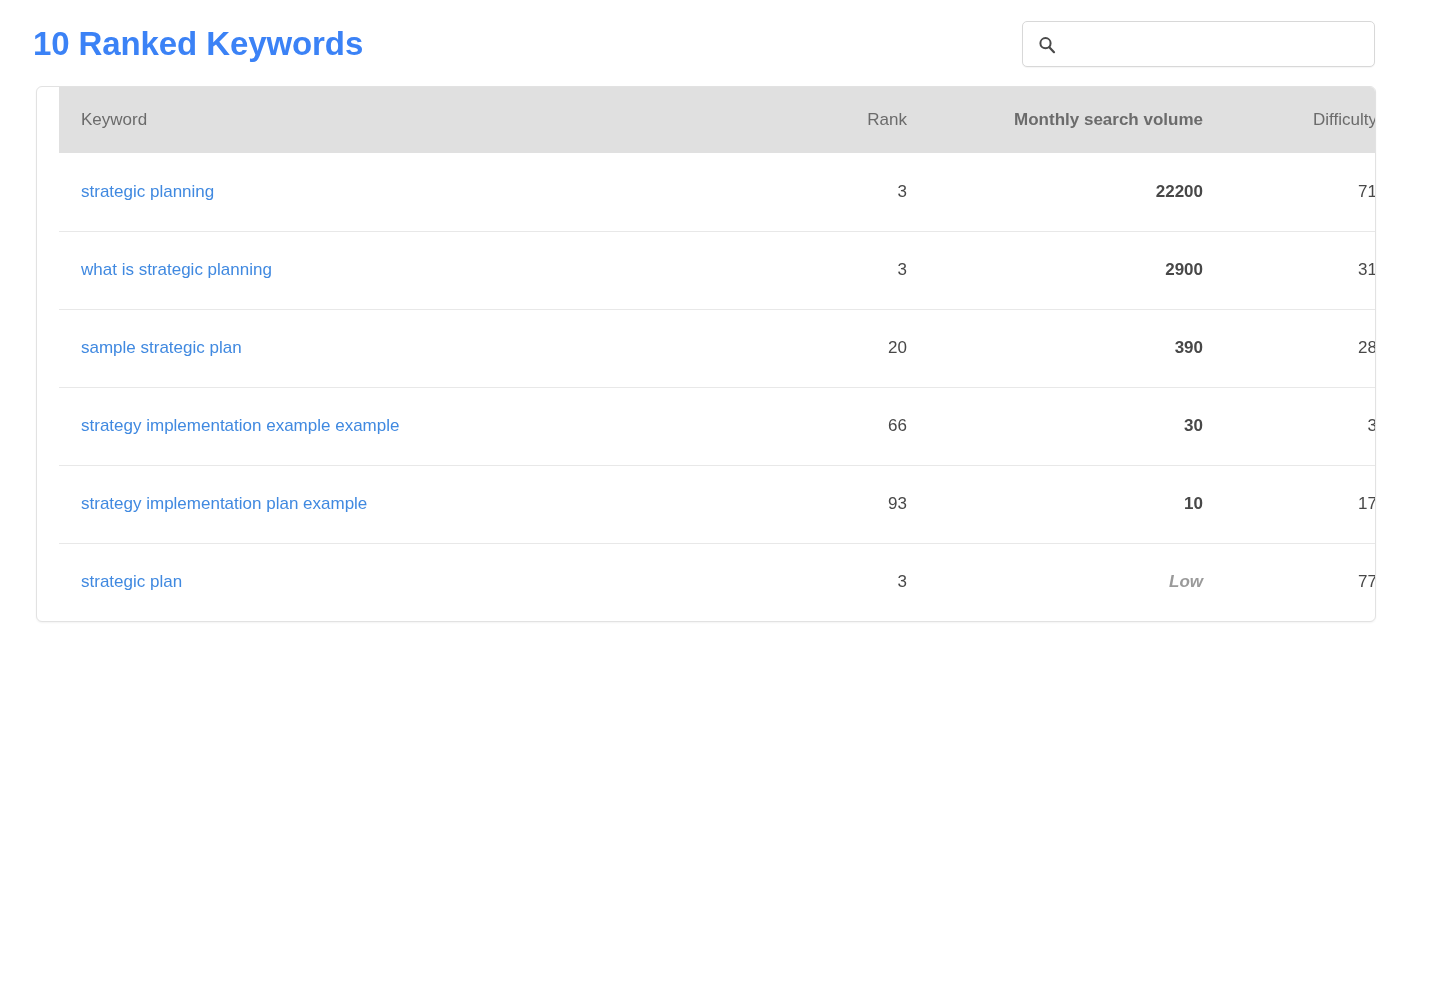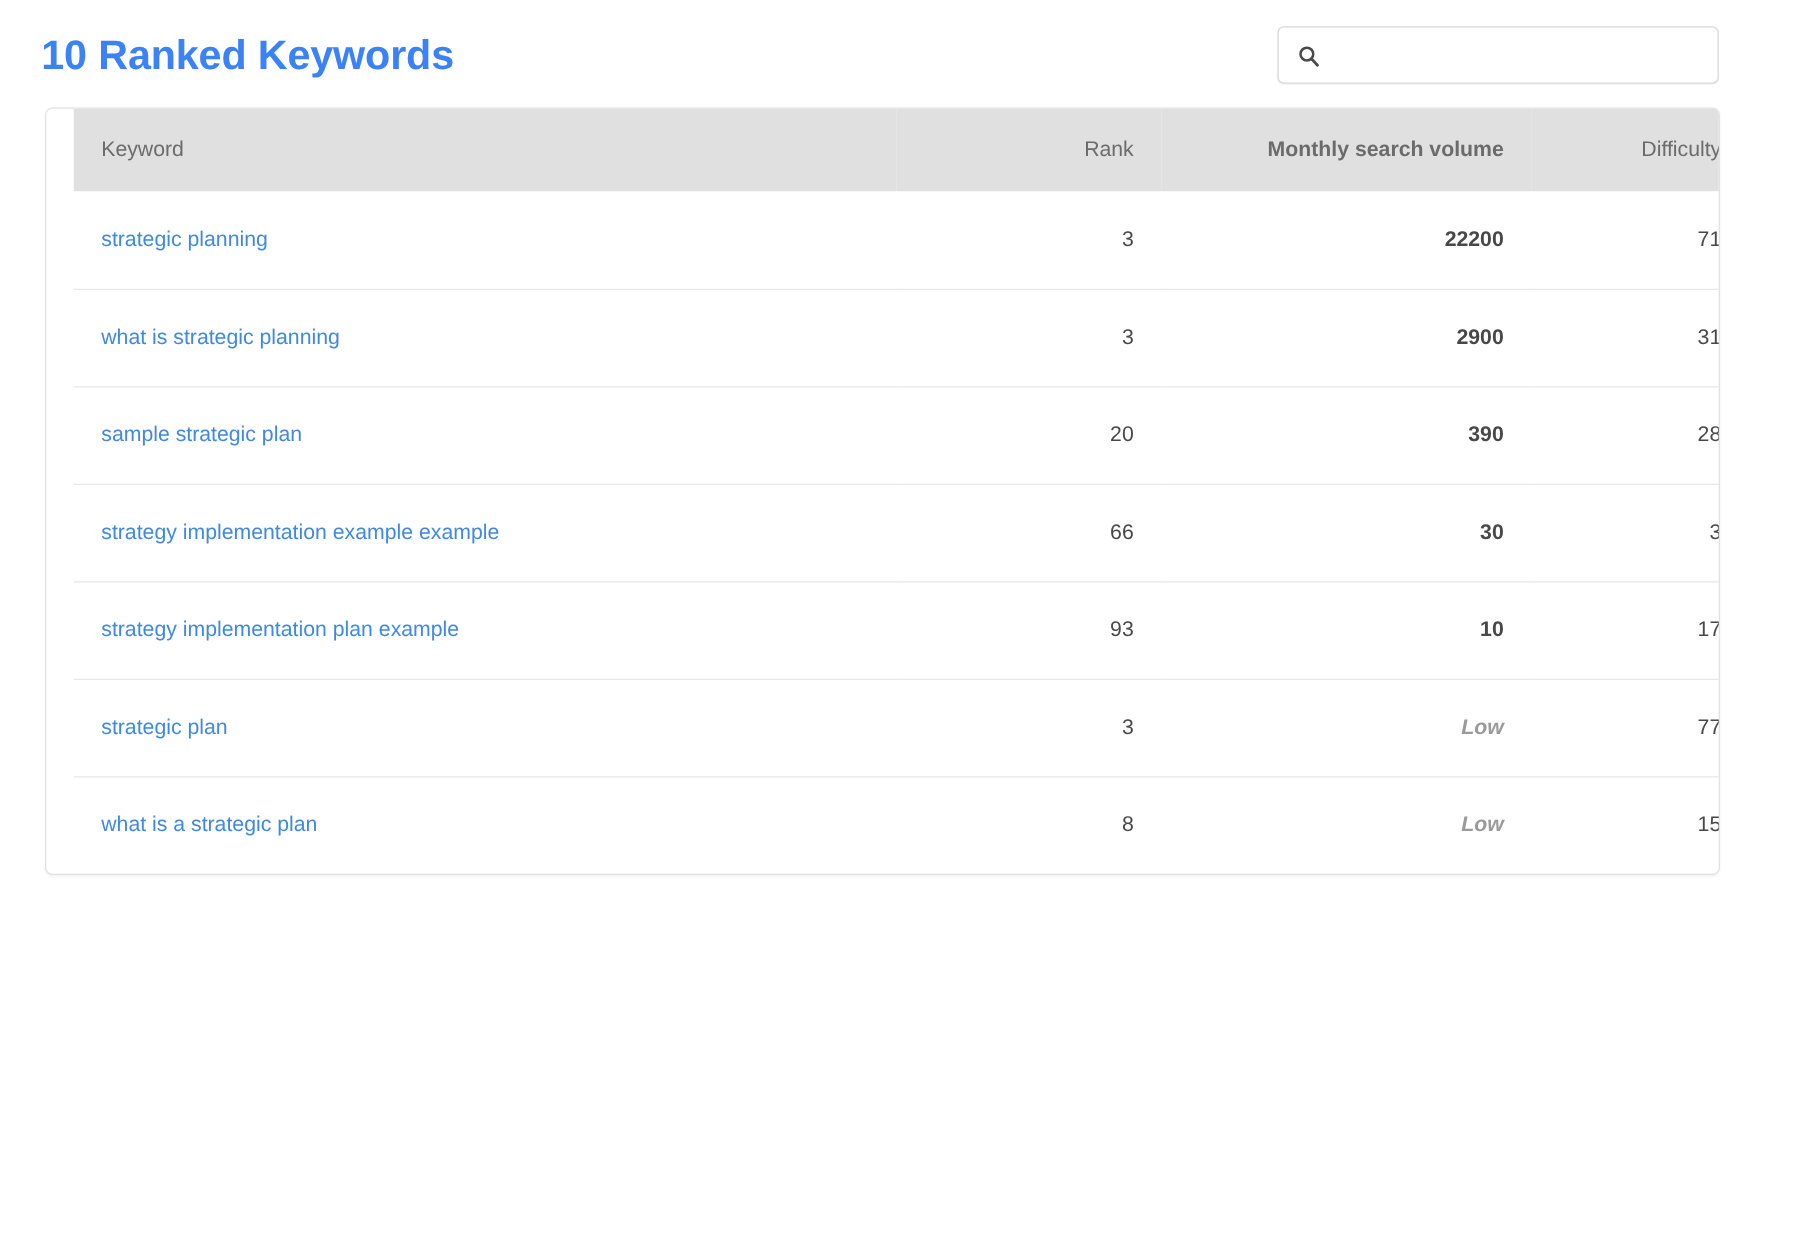--- a/index.html
+++ b/index.html
@@ -200,23 +200,17 @@
             <td class="col-rank">93</td>
             <td class="col-volume">10</td>
             <td class="col-diff">17</td>
           </tr>
           <tr>
             <td class="col-keyword"><a class="kw-link">strategic plan</a></td>
             <td class="col-rank">3</td>
             <td class="col-volume"><span class="low-value">Low</span></td>
             <td class="col-diff">77</td>
           </tr>
-          <tr>
-            <td class="col-keyword"><a class="kw-link">what is a strategic plan</a></td>
-            <td class="col-rank">8</td>
-            <td class="col-volume"><span class="low-value">Low</span></td>
-            <td class="col-diff">15</td>
-          </tr>
         </tbody>
     </table>
   </div>
 
 </div>
 
 </body></html>

